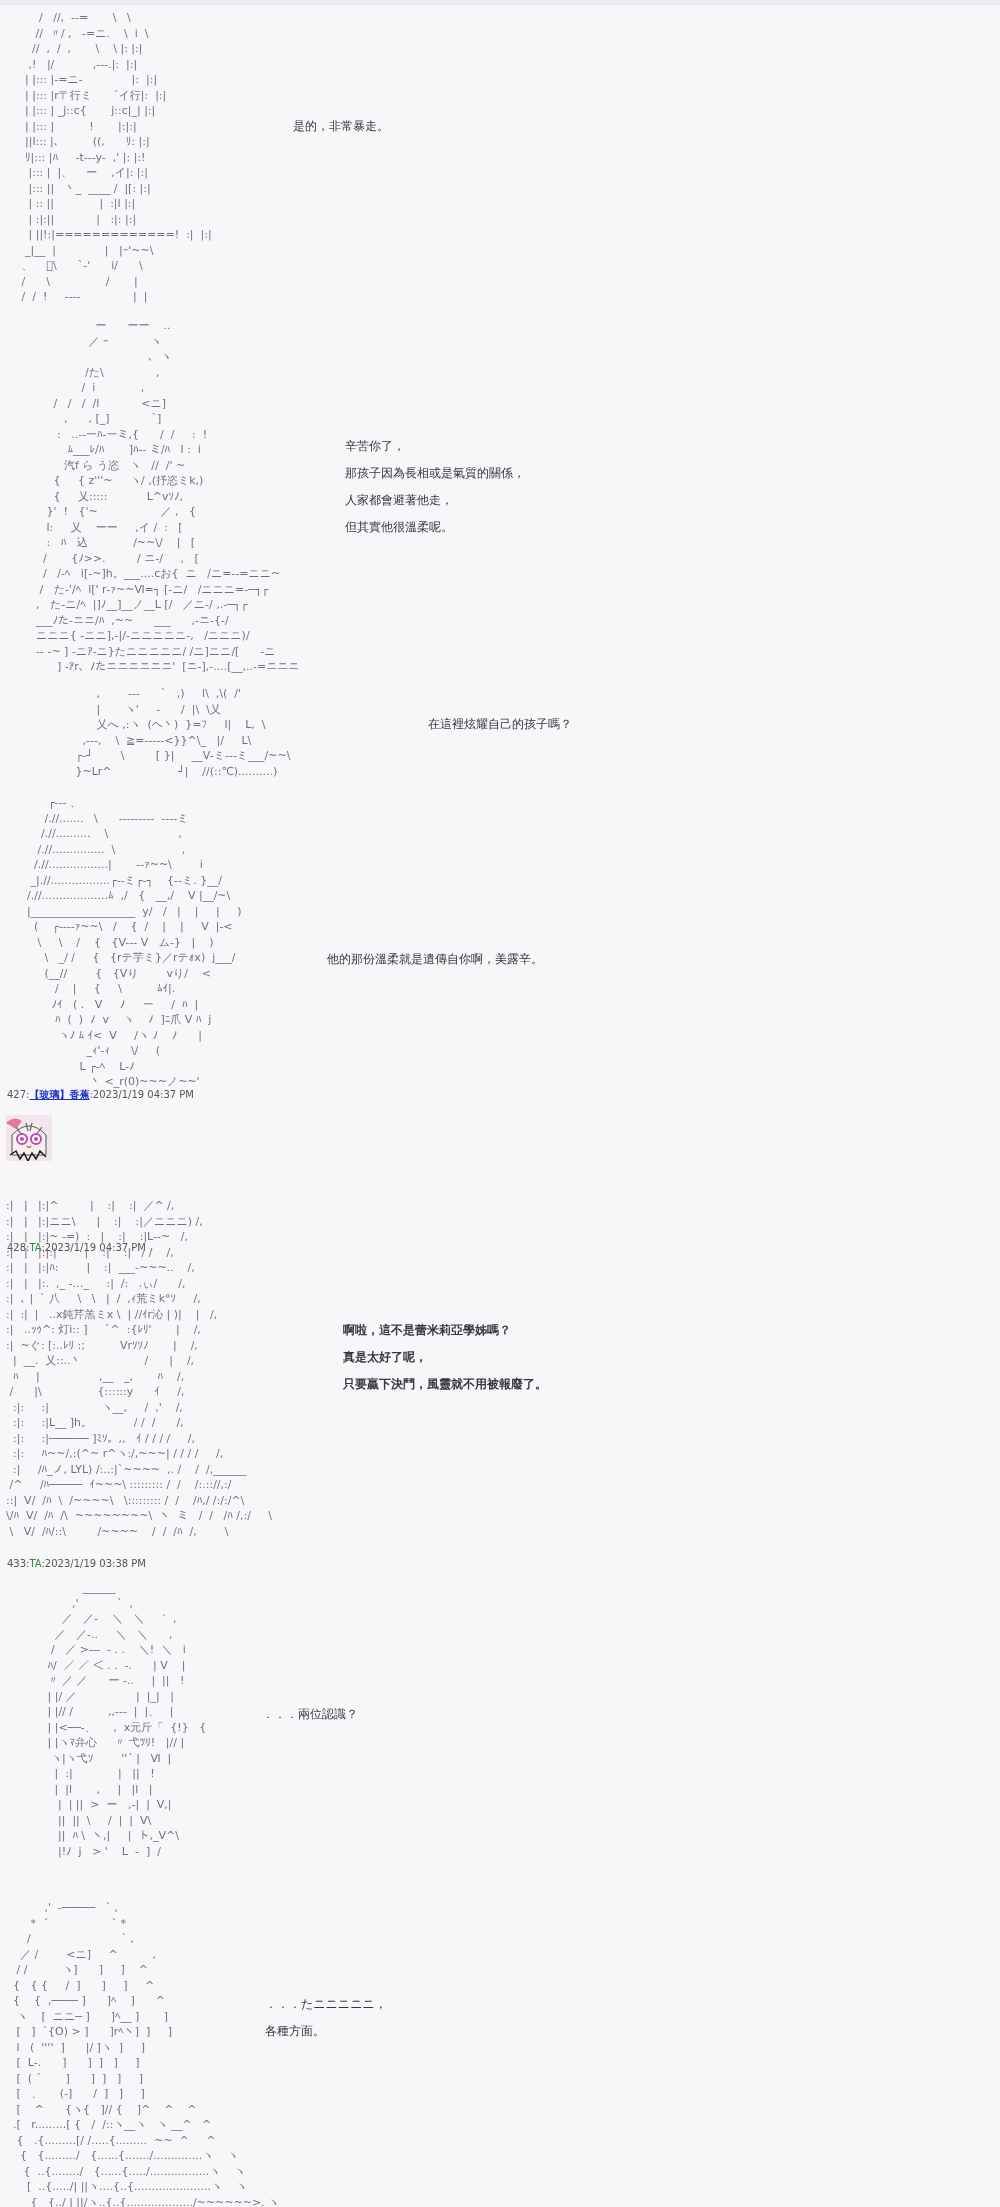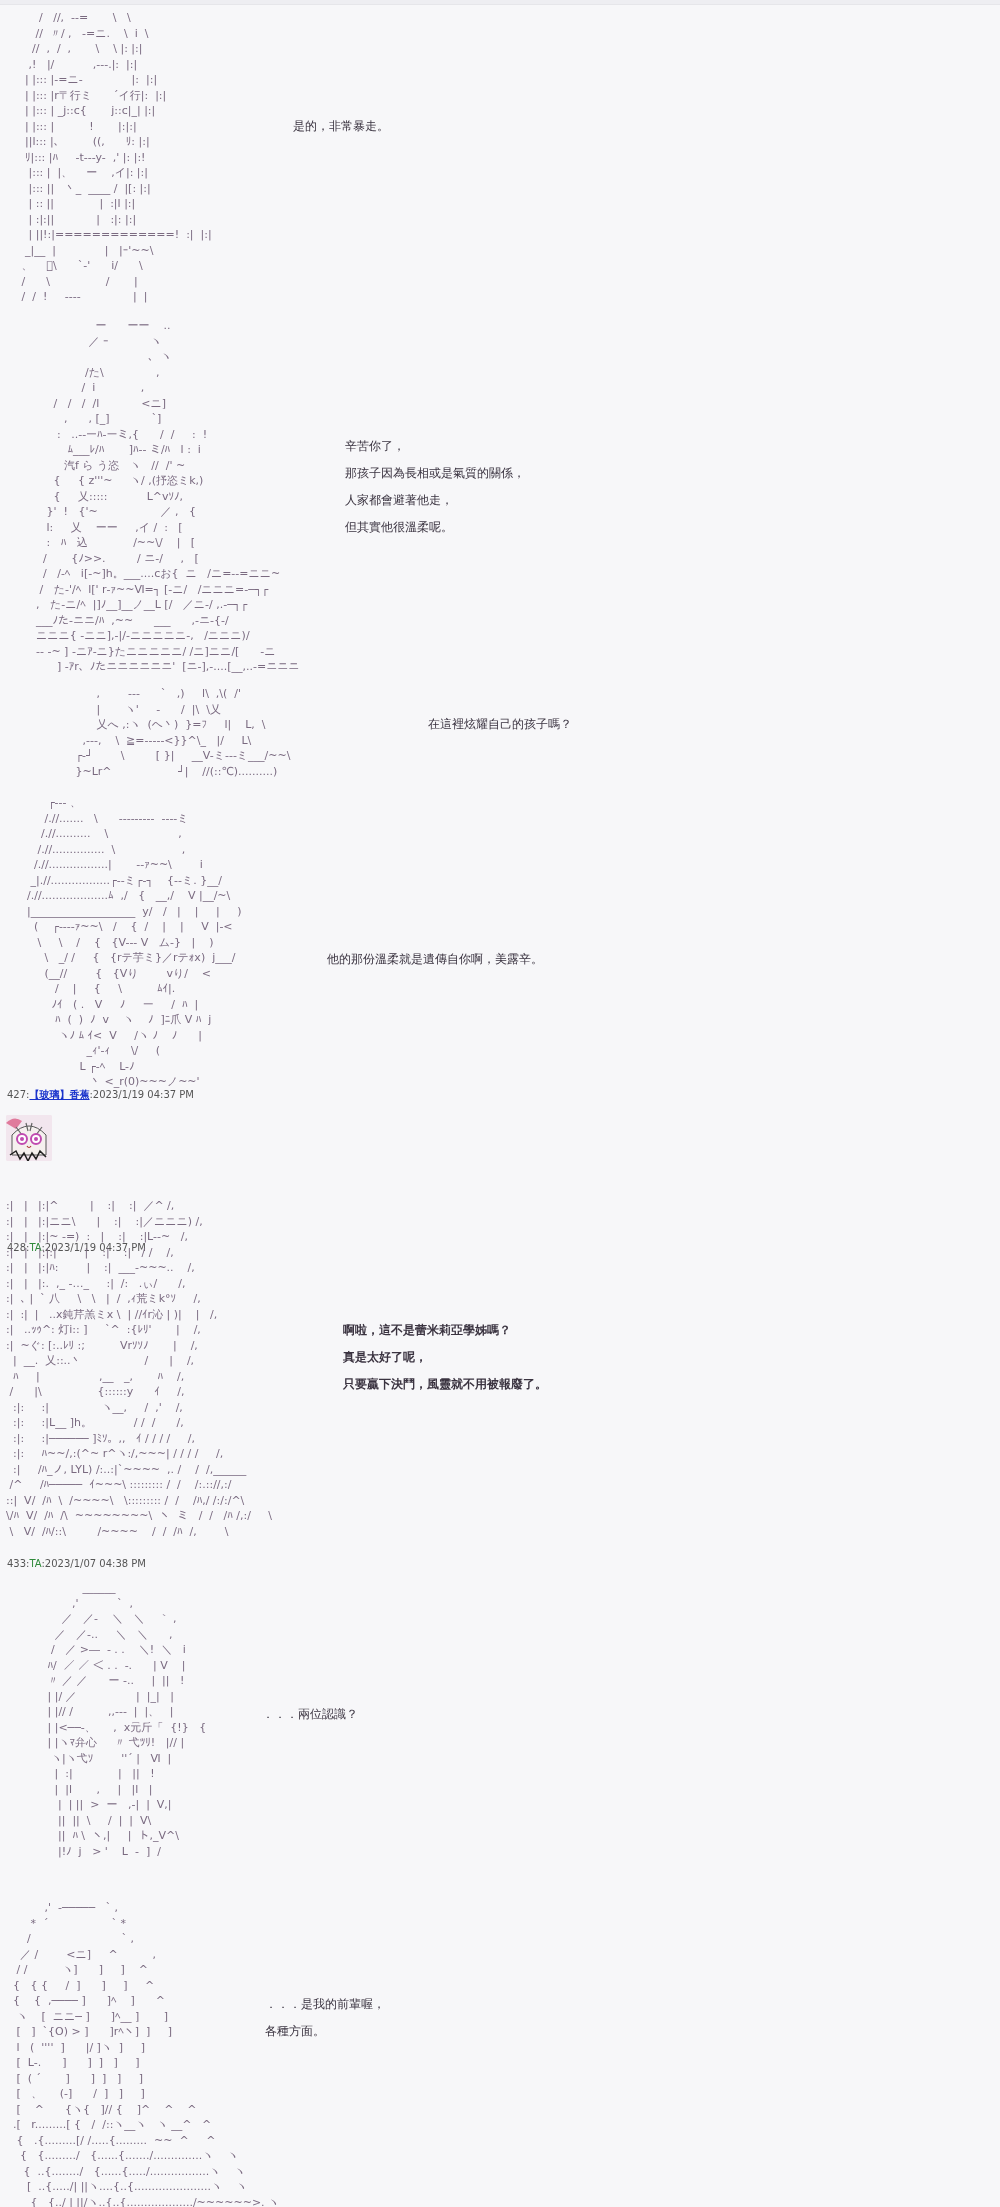--- a/index.html
+++ b/index.html
@@ -163,21 +163,21 @@
 ::|  V/  /ﾊ  \  /~~~~\   \::::::::: /  /    /ﾊ,/ /:/:/^\
 \/ﾊ  V/  /ﾊ  /\  ~~~~~~~~\  ヽ  ミ   /  /   /ﾊ /,:/     \
  \   V/  /ﾊ/::\         /~~~~    /  /  /ﾊ  /,        \</pre>
 <div class="dlg tight" style="left:343px; top:1321px;font-weight:bold;">
   <span class="line">啊啦，這不是蕾米莉亞學姊嗎？</span>
   <span class="line">真是太好了呢，</span>
   <span class="line">只要贏下決鬥，風靈就不用被報廢了。</span>
 </div>
 
 <div class="post-header" style="top:1558px;">
-  <span>433</span><span>:</span><span class="name-ta">TA</span><span>:</span><span>2023/1/07 04:38 PM</span>
+  <span>433</span><span>:</span><span class="name-ta">TA</span><span>:</span><span>2023/1/19 03:38 PM</span>
 </div>
 
 <pre class="aa" style="left:30px; top:1580px;">               ______
             ,'           `  ,
          ／   ／‐    ＼   ＼    ｀ ,
        ／   ／‐..     ＼   ＼      ,
       /   ／ &gt;―  - . .    ＼!  ＼   i
      ﾊ/  ／ ／ ＜ . .  ‐.      | V    |
      〃 ／ ／      ー ‐..     |  ||   !
      | |/ ／                 |  |_|   |
@@ -209,15 +209,15 @@
    [  ( ´       ]      ]  ]   ]     ]
    [   、     (-]      /  ]   ]     ]
    [    ^      {ヽ{   ]// {    ]^    ^    ^
   .[   r.........[ {   /  /::ヽ__ヽ   ヽ __^   ^
    {   .{.........[/ /.....{.........  ~~  ^     ^
     {   {........./   {......{......./..............ヽ    ヽ
      {  ..{......../   {......{...../.................ヽ    ヽ
       [  ..{...../| ||ヽ....{..{......................ヽ    ヽ
        {   {../ | ||/ヽ..{..{.................../~~~~~~&gt;. ヽ</pre>
 <div class="dlg tight" style="left:265px; top:1995px;">
-  <span class="line">．．．是我的前輩喔，</span>
+  <span class="line">．．．たニニニニニ，</span>
   <span class="line">各種方面。</span>
 </div>
 
 </body></html>

